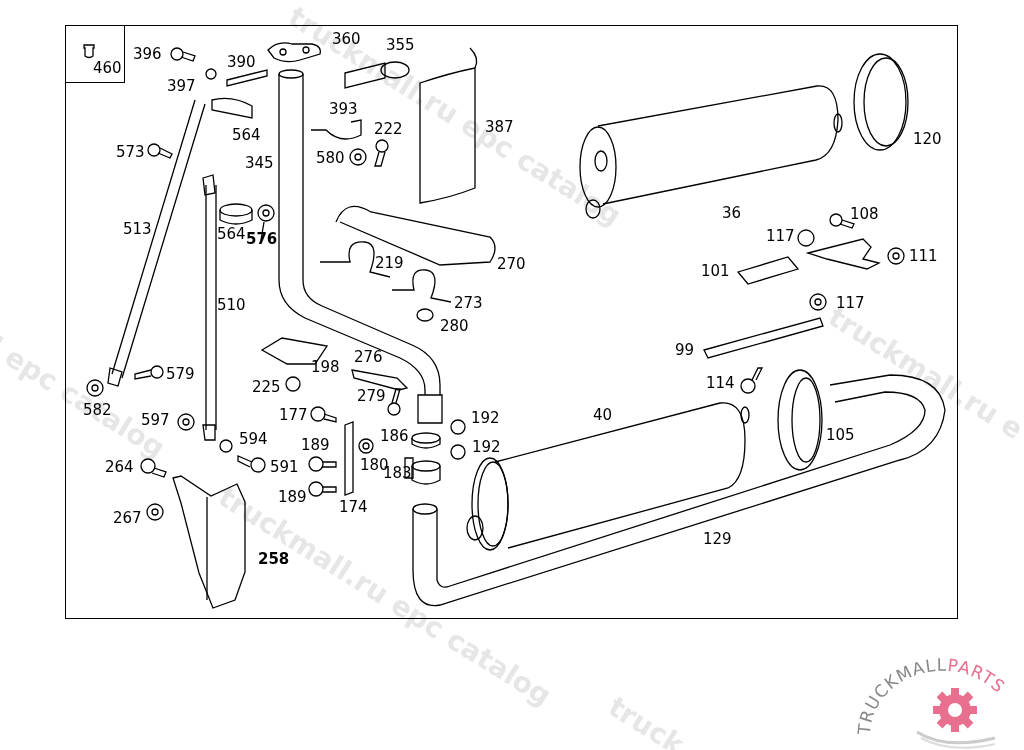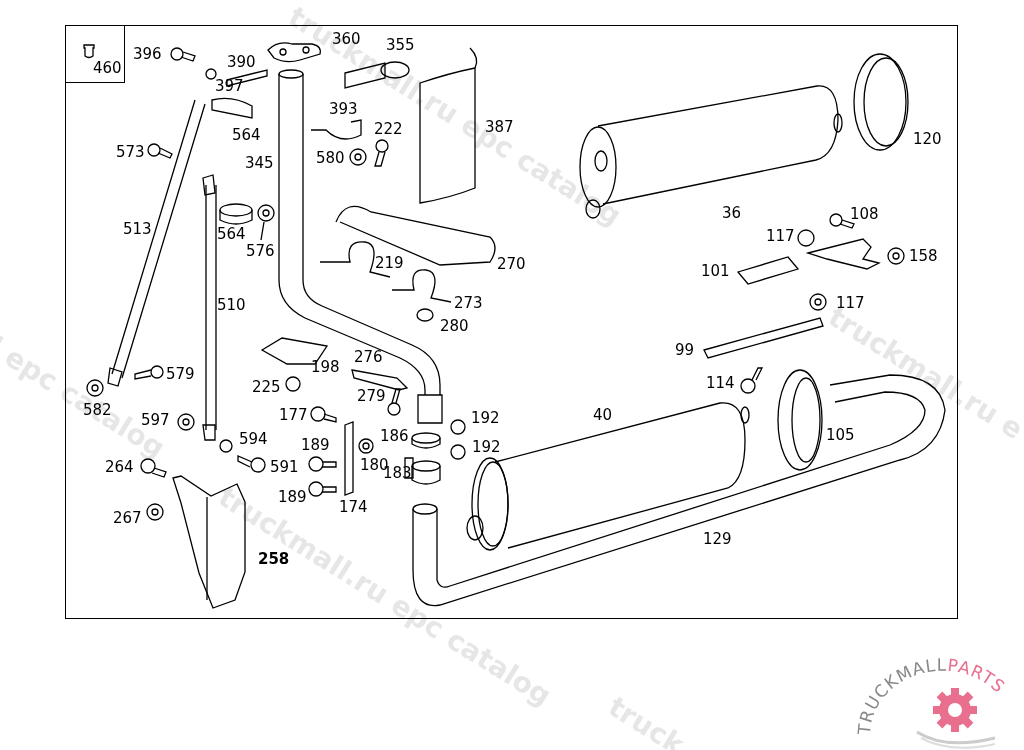--- a/index.html
+++ b/index.html
@@ -263,40 +263,40 @@
         <path d="M842 220 l12 4 l-2 4 l-12 -4"></path>
       </g>
     <g>
         <circle cx="748" cy="386" r="7"></circle>
         <path d="M752 380 l6 -12 h4 l-6 12"></path>
       </g>
   </svg>
 
   <span class="lbl" style="left:93px;top:61px;">460</span>
   <span class="lbl" style="left:133px;top:47px;">396</span>
-  <span class="lbl" style="left:167px;top:79px;margin-left:48px;">397</span>
+  <span class="lbl" style="left:167px;top:79px;">397</span>
   <span class="lbl" style="left:227px;top:55px;">390</span>
   <span class="lbl" style="left:332px;top:32px;">360</span>
   <span class="lbl" style="left:386px;top:38px;">355</span>
   <span class="lbl" style="left:232px;top:128px;">564</span>
   <span class="lbl" style="left:116px;top:145px;">573</span>
   <span class="lbl" style="left:245px;top:156px;">345</span>
   <span class="lbl" style="left:329px;top:102px;">393</span>
   <span class="lbl" style="left:374px;top:122px;">222</span>
   <span class="lbl" style="left:316px;top:151px;">580</span>
   <span class="lbl" style="left:485px;top:120px;">387</span>
   <span class="lbl" style="left:913px;top:132px;">120</span>
   <span class="lbl" style="left:722px;top:206px;">36</span>
   <span class="lbl" style="left:850px;top:207px;">108</span>
   <span class="lbl" style="left:766px;top:229px;">117</span>
   <span class="lbl" style="left:701px;top:264px;">101</span>
-  <span class="lbl" style="left:909px;top:249px;">158</span>
+  <span class="lbl" style="left:909px;top:249px;">111</span>
   <span class="lbl" style="left:123px;top:222px;">513</span>
   <span class="lbl" style="left:217px;top:227px;">564</span>
-  <span class="lbl" style="left:246px;top:244px;">576</span>
+  <span class="lbl" style="left:246px;top:232px;font-weight:bold;">576</span>
   <span class="lbl" style="left:375px;top:256px;">219</span>
   <span class="lbl" style="left:497px;top:257px;">270</span>
   <span class="lbl" style="left:454px;top:296px;">273</span>
   <span class="lbl" style="left:440px;top:319px;">280</span>
   <span class="lbl" style="left:217px;top:298px;">510</span>
   <span class="lbl" style="left:836px;top:296px;">117</span>
   <span class="lbl" style="left:675px;top:343px;">99</span>
   <span class="lbl" style="left:311px;top:360px;">198</span>
   <span class="lbl" style="left:354px;top:350px;">276</span>
   <span class="lbl" style="left:252px;top:380px;">225</span>

